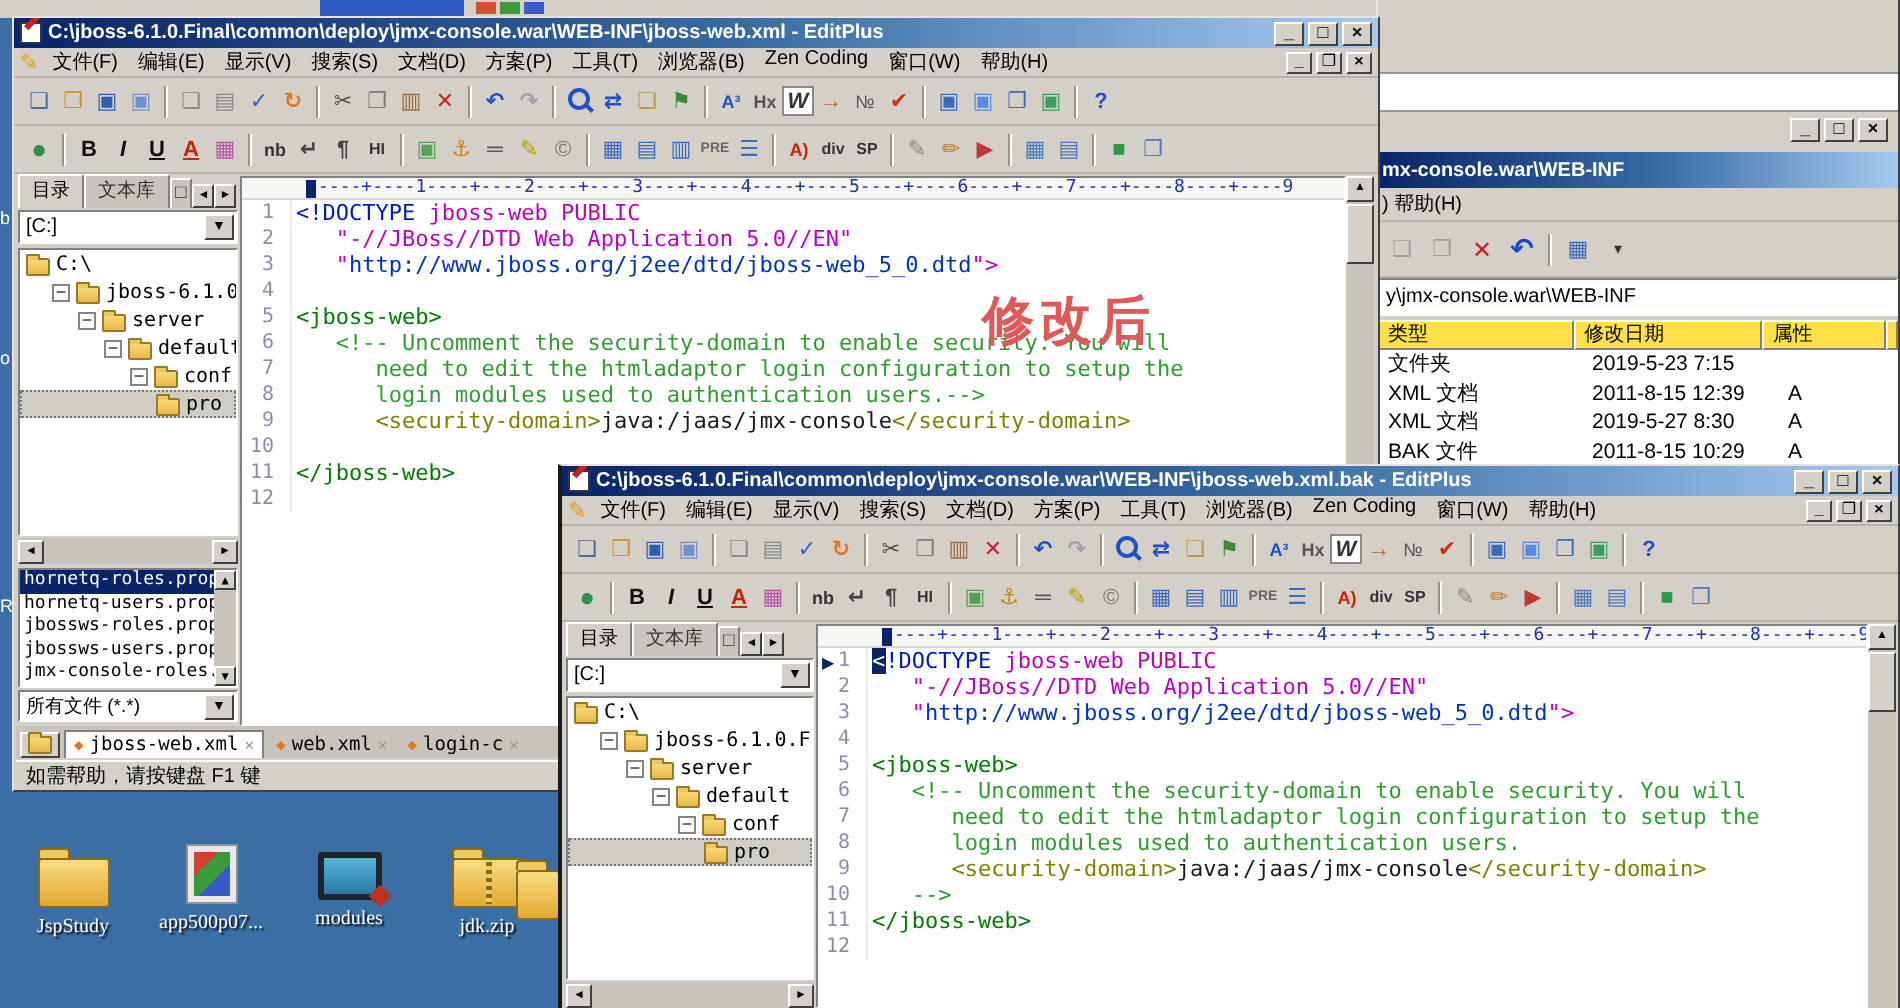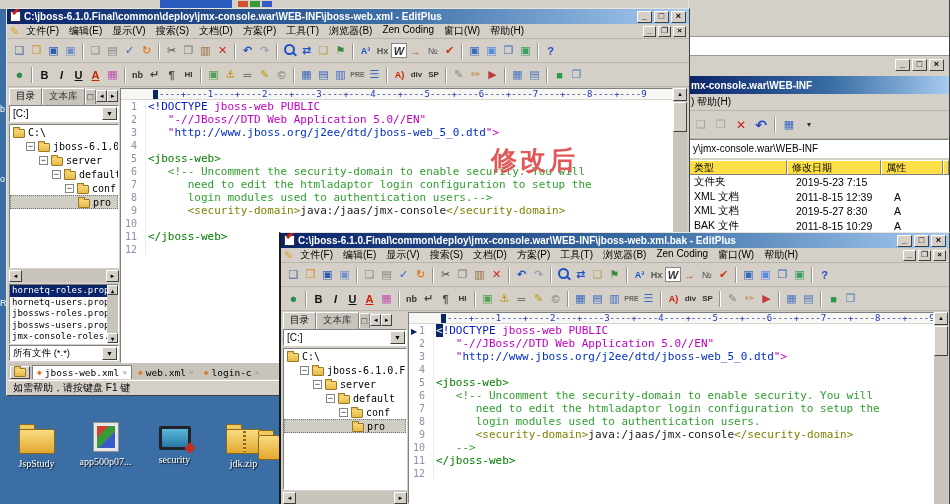--- a/index.html
+++ b/index.html
@@ -22,21 +22,21 @@
   .tb{height:24px;display:flex;align-items:center;padding:0 4px;background:#d4d0c8;border-bottom:1px solid #b8b4ac;overflow:hidden}
   .tbi{width:17px;height:17px;display:flex;align-items:center;justify-content:center;font-size:11px;flex:none}
   .tbi.boxed{border:1px solid #888;background:#fff;width:16px;height:15px}
   .tsep{width:2px;height:16px;border-left:1px solid #9a968e;border-right:1px solid #fff;margin:0 3px;flex:none}
   .mag{position:relative;flex:none}
   .mag::before{content:"";position:absolute;left:3px;top:2px;width:7px;height:7px;border:2px solid #2050c8;border-radius:50%}
   .mag::after{content:"";position:absolute;left:11px;top:11px;width:5px;height:2px;background:#2050c8;transform:rotate(45deg)}
 
   
   .pnl{position:absolute;display:flex;flex-direction:column}
-  .ptabs{display:flex;height:16px;font-size:9.5px;align-items:center}
+  .ptabs{display:flex;height:16px;font-size:9.5px;align-items:flex-end}
   .ptab{padding:1px 6px 2px 6px;background:#d4d0c8;border:1px solid #fff;border-right-color:#808080;border-bottom:none;white-space:nowrap}
   .ptab.inact{background:#c8c4bc;color:#333}
   .parr{width:11px;height:12px;background:#d4d0c8;border:1px solid;border-color:#fff #404040 #404040 #fff;font-size:6px;line-height:10px;text-align:center;flex:none}
   .combo{height:17px;background:#fff;border:1px solid;border-color:#808080 #fff #fff #808080;display:flex;align-items:center;font-size:10px;padding-left:3px;margin-top:1px}
   .cbtn{margin-left:auto;width:15px;height:13px;background:#d4d0c8;border:1px solid;border-color:#fff #404040 #404040 #fff;text-align:center;font-size:7px;line-height:11px;margin-right:1px}
   .tree{background:#fff;border:1px solid;border-color:#808080 #fff #fff #808080;overflow:hidden;margin-top:2px}
   .trow{display:flex;align-items:center;height:14px;font-size:10px;gap:3px;white-space:nowrap}
   .tsel{background:#d0cec4;outline:1px dotted #777;outline-offset:-1px}
   .xbox{width:9px;height:9px;border:1px solid #848484;background:#fff;font-size:9px;line-height:6px;text-align:center;flex:none;color:#222}
   .fld{position:relative;width:12px;height:9px;background:linear-gradient(#f8d878,#e8b84a);border:1px solid #9a7820;border-radius:1px;flex:none;margin-top:2px}
@@ -125,21 +125,21 @@
       <div class="dico">
         <div class="dig folder"></div>
         <div class="dil">JspStudy</div>
       </div>
       <div class="dico">
         <div class="dig installer"></div>
         <div class="dil">app500p07...</div>
       </div>
       <div class="dico">
         <div class="dig app"></div>
-        <div class="dil">security</div>
+        <div class="dil">modules</div>
       </div>
       <div class="dico">
         <div class="dig zip"></div>
         <div class="dil">jdk.zip</div>
       </div>
     </div>
   <div style="position:absolute;left:258px;top:428px">
     <div class="dig folder-partial" style="width:22px"></div>
   </div>
 

